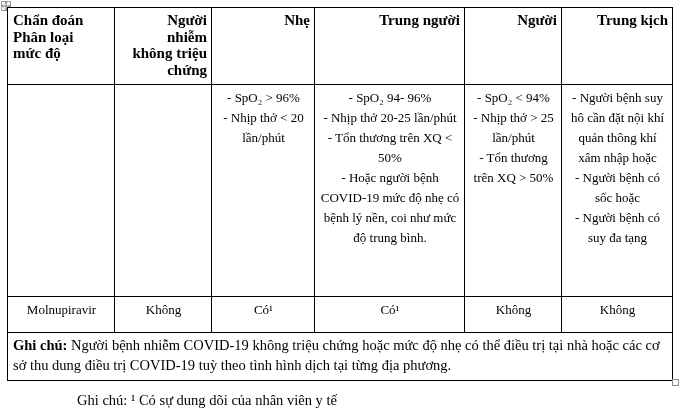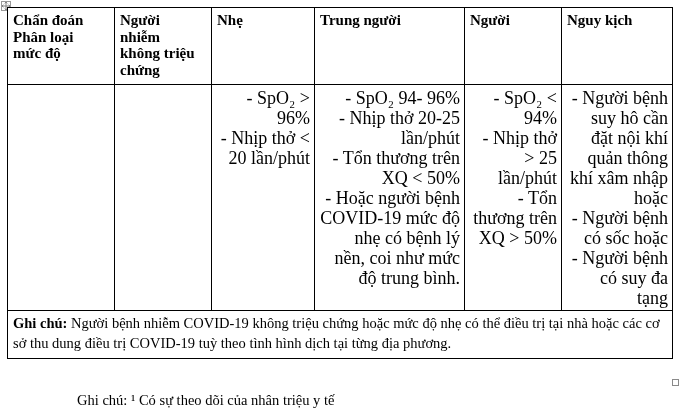--- a/index.html
+++ b/index.html
@@ -20,25 +20,25 @@
   th, td {
     border: 1.5px solid #000000; vertical-align: top;
     padding: 3px 4px 2px 5px; overflow: hidden;
   }
   tr.header-row { height: 77px; }
   tr.criteria-row { height: 212px; }
   tr.drug-row { height: 36px; }
   tr.note-row { height: 48px; }
   th {
     font-weight: bold; font-size: 15px; line-height: 16.5px;
-    white-space: pre-line; text-align: left; padding-top: 4px;
+    white-space: pre-line; text-align: right; padding-top: 4px;
   }
   th.first { text-align: left; }
   td.cell {
-    font-size: 18px; line-height: 20px; white-space: pre-line; text-align: right;
+    font-size: 13px; line-height: 20px; white-space: pre-line; text-align: center;
   }
   td.note-cell {
     font-size: 14.5px; line-height: 20px; white-space: normal; padding: 2px 4px 2px 5px;
   }
   td.note-cell .note-label { font-weight: bold; }
   .footnote {
     position: absolute; left: 77px; top: 390px;
     font-size: 14.5px; line-height: 20px; color: #000000;
   }
   .resize-handle {
@@ -72,46 +72,54 @@
       <th class="first">Chẩn đoán
 Phân loại
 mức độ</th>
       <th>Người
 nhiễm
 không triệu
 chứng</th>
       <th>Nhẹ</th>
       <th>Trung người</th>
       <th>Người</th>
-      <th>Nguy kịch</th>
+      <th>Trung kịch</th>
     </tr>
 
     <tr class="criteria-row">
       <td class="cell"></td>
       <td class="cell"></td>
       <td class="cell">- SpO₂ &gt; 96%
 - Nhịp thở &lt; 20 lần/phút</td>
       <td class="cell">- SpO₂ 94- 96%
 - Nhịp thở 20-25 lần/phút
 - Tổn thương trên XQ &lt; 50%
 - Hoặc người bệnh COVID-19 mức độ nhẹ có bệnh lý nền, coi như mức độ trung bình.</td>
       <td class="cell">- SpO₂ &lt; 94%
 - Nhịp thở &gt; 25 lần/phút
 - Tổn thương trên XQ &gt; 50%</td>
       <td class="cell">- Người bệnh suy hô cần đặt nội khí quản thông khí xâm nhập hoặc
 - Người bệnh có sốc hoặc
 - Người bệnh có suy đa tạng</td>
     </tr>
 
+    <tr class="drug-row">
+      <td class="cell">Molnupiravir</td>
+      <td class="cell">Không</td>
+      <td class="cell">Có¹</td>
+      <td class="cell">Có¹</td>
+      <td class="cell">Không</td>
+      <td class="cell">Không</td>
+    </tr>
 
     <tr class="note-row">
       <td class="note-cell" colspan="6">
         <span class="note-label">Ghi chú:</span><span> Người bệnh nhiễm COVID-19 không triệu chứng hoặc mức độ nhẹ có thể điều trị tại nhà hoặc các cơ sở thu dung điều trị COVID-19 tuỳ theo tình hình dịch tại từng địa phương.</span>
       </td>
     </tr>
   </tbody>
     </table>
 
-  <div class="footnote">Ghi chú: ¹ Có sự theo dõi của nhân triệu y tế</div>
+  <div class="footnote">Ghi chú: ¹ Có sự dung dõi của nhân viên y tế</div>
 
   <div class="resize-handle"></div>
 
 </div>
 
 </body></html>

